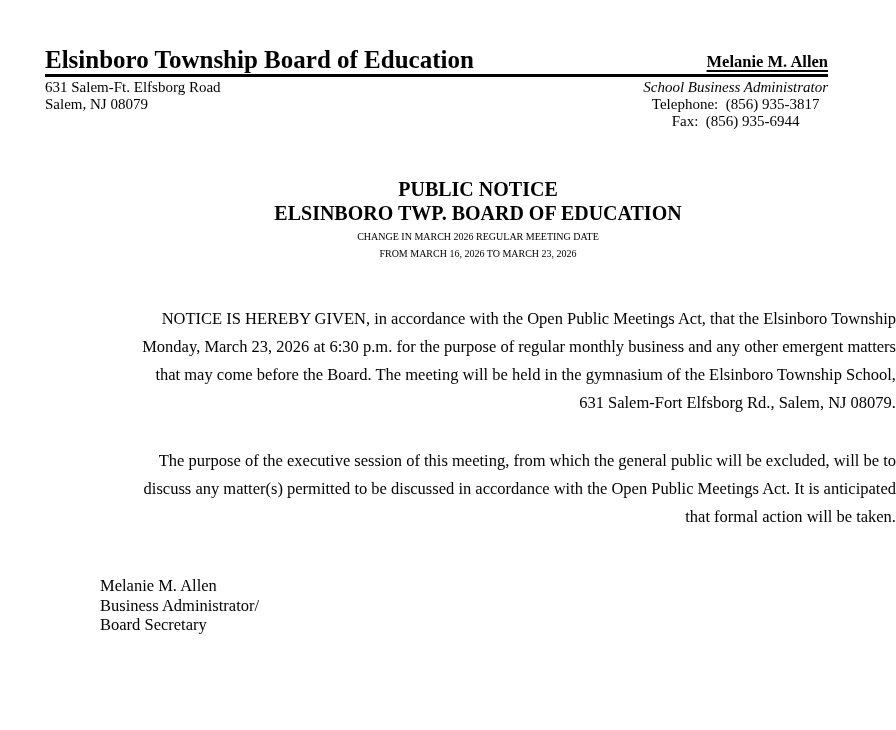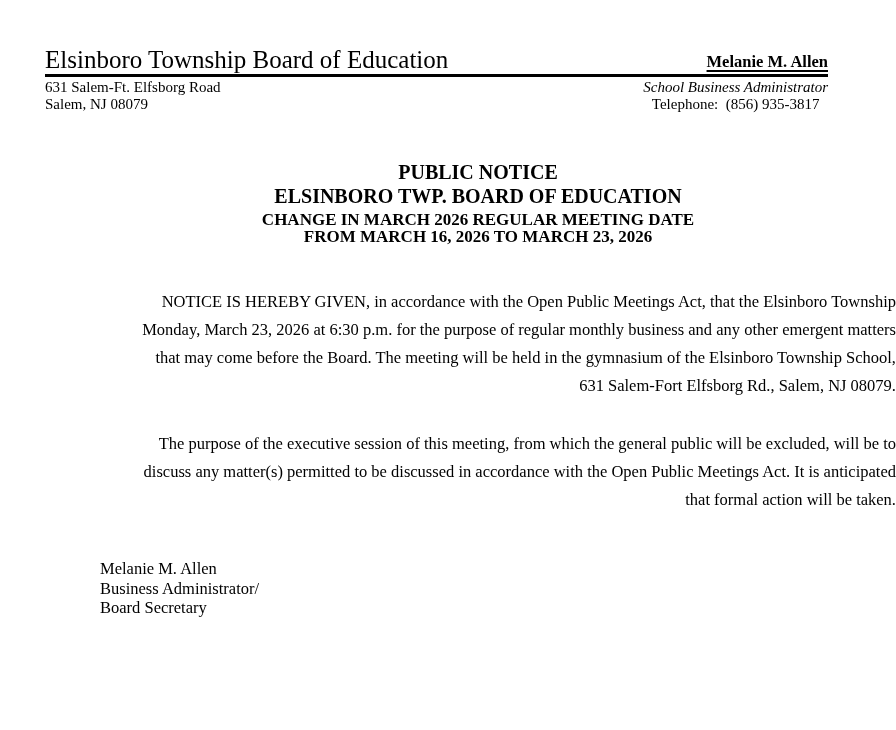--- a/index.html
+++ b/index.html
@@ -22,21 +22,21 @@
   .letterhead { margin: 47px 68px 0 45px; }
   .lh-top {
     display: flex;
     justify-content: space-between;
     align-items: flex-end;
     border-bottom: 3px solid #000;
     padding-bottom: 2px;
   }
   .org-name {
     font-size: 25px;
-    font-weight: normal;
+    font-weight: bold;
     line-height: 1.0;
     white-space: nowrap;
   }
   .contact-name {
     font-size: 16.5px;
     font-weight: bold;
     line-height: 20px;
     white-space: nowrap;
     text-decoration: underline;
     text-decoration-thickness: 2px;
@@ -57,22 +57,22 @@
     margin: 47px 40px 0 100px;
     width: 756px;
     text-align: center;
   }
   .nt-main {
     font-size: 20px;
     font-weight: bold;
     line-height: 24px;
   }
   .nt-sub {
-    font-size: 17px;
-    font-weight: bold;
+    font-size: 10px;
+    font-weight: normal;
     line-height: 17px;
   }
   .nt-sub-first { margin-top: 3px; }
 
   
   .body-text {
     margin: 43px 0 0 100px;
     font-size: 16.5px;
     text-align: right;
   }
@@ -100,20 +100,21 @@
       <div class="contact-name">Melanie M. Allen</div>
     </div>
     <div class="lh-bottom">
       <div class="address">
         <div>631 Salem-Ft. Elfsborg Road</div>
         <div>Salem, NJ 08079</div>
       </div>
       <div class="contact-info">
         <div class="contact-title">School Business Administrator</div>
         <div>Telephone:&nbsp; (856) 935-3817</div>
+        <div>Fax:&nbsp; (856) 935-6944</div>
       </div>
     </div>
   </header>
 
   <section class="notice-heading">
     <div class="nt-main">PUBLIC NOTICE</div>
     <div class="nt-main">ELSINBORO TWP. BOARD OF EDUCATION</div>
     <div class="nt-sub nt-sub-first">CHANGE IN MARCH 2026 REGULAR MEETING DATE</div>
     <div class="nt-sub">FROM MARCH 16, 2026 TO MARCH 23, 2026</div>
   </section>

